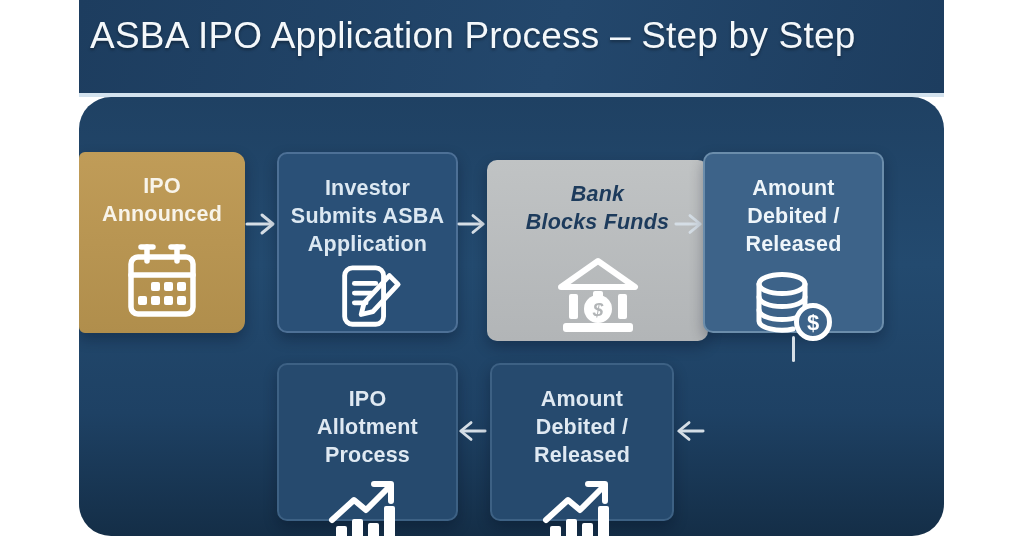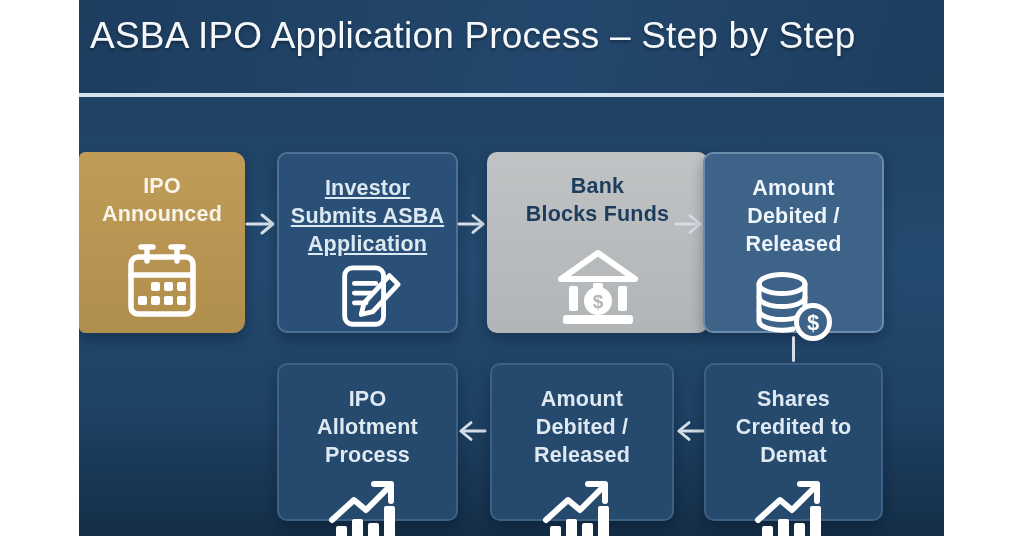--- a/index.html
+++ b/index.html
@@ -14,37 +14,38 @@
   }
   .title{
     position:absolute;left:11px;top:15px;font-size:37px;font-weight:400;
     color:var(--title-color);letter-spacing:.2px;white-space:nowrap;
     text-shadow:0 2px 3px rgba(0,0,0,.35);
   }
   .divider{position:absolute;left:0;top:93px;width:100%;height:4px;background:var(--divider-color);}
   .body{
     position:absolute;left:0;top:97px;width:100%;height:439px;
     background:linear-gradient(180deg,#1f4163 0%,#234a6f 38%,#1e4164 72%,#142e47 100%);
+    border-radius:32px;
   }
   .box{
     position:absolute;border-radius:10px;display:flex;flex-direction:column;
     align-items:center;box-sizing:border-box;padding-top:20px;
     box-shadow:0 6px 14px rgba(0,10,25,.3);
   }
   .label{
     white-space:pre-line;text-align:center;font-weight:700;font-size:21.5px;
     line-height:1.31;letter-spacing:.2px;
   }
   
   .b1{left:0;  top:55px; width:166px;height:181px;border-radius:6px 12px 12px 6px;
       background:linear-gradient(180deg,var(--gold-light),var(--gold));color:#f8f4ea;}
   .b2{left:198px;top:55px;width:181px;height:181px;background:var(--box-blue);
-      border:2px solid var(--box-blue-border);color:#dce8f2;text-decoration:underline;}
-  .b3{left:408px;top:55px;width:221px;height:181px;
-      background:linear-gradient(180deg,#c0c3c4,var(--gray));color:var(--navy-text);}
+      border:2px solid var(--box-blue-border);color:#dce8f2;}
+  .b3{left:408px;top:63px;width:221px;height:181px;
+      background:linear-gradient(180deg,#c0c3c4,var(--gray));color:var(--navy-text);font-style:italic;}
   .b4{left:624px;top:55px;width:181px;height:181px;background:var(--box-light);
       border:2px solid var(--box-light-border);color:#eef5fa;}
   
   .row2{background:var(--row2-box);border:2px solid var(--row2-border);color:#dfe9f2;}
   .c1{left:198px;top:266px;width:181px;height:158px;}
   .c2{left:411px;top:266px;width:184px;height:158px;}
   .c3{left:625px;top:266px;width:179px;height:158px;}
   .arrow{position:absolute;}
   .ar1{top:112px;} .ar2{top:319px;}
   .a1{left:166px;} .a2{left:378px;} .a3{left:595px;}
@@ -208,33 +209,16 @@
         </svg>
       </div>
 
       <svg class="arrow ar2 a5" width="30" height="30" viewBox="0 0 32 30">
         <g stroke="var(--arrow-color)" stroke-width="3" fill="none" stroke-linecap="round" stroke-linejoin="round">
           <line x1="30" y1="15" x2="6" y2="15"></line>
             <polyline points="15,6 4,15 15,24"></polyline>
         </g>
       </svg>
 
-      <div class="box row2 c3">
-        <div class="label">Shares
-Credited to
-Demat</div>
-        <svg class="icn ic-chart" width="80" height="80" viewBox="0 0 80 80">
-          <g fill="#ffffff">
-            <rect x="8" y="50" width="11" height="30" rx="2"></rect>
-            <rect x="24" y="43" width="11" height="37" rx="2"></rect>
-            <rect x="40" y="47" width="11" height="33" rx="2"></rect>
-            <rect x="56" y="30" width="11" height="50" rx="2"></rect>
-          </g>
-          <g stroke="#ffffff" stroke-width="6" fill="none" stroke-linecap="round" stroke-linejoin="round">
-            <path d="M4 44 L26 24 L38 34 L62 10"></path>
-            <polyline points="46,8 63,8 63,25"></polyline>
-          </g>
-        </svg>
-      </div>
 
     </div>
   </div>
 </div>
 
 </body></html>

